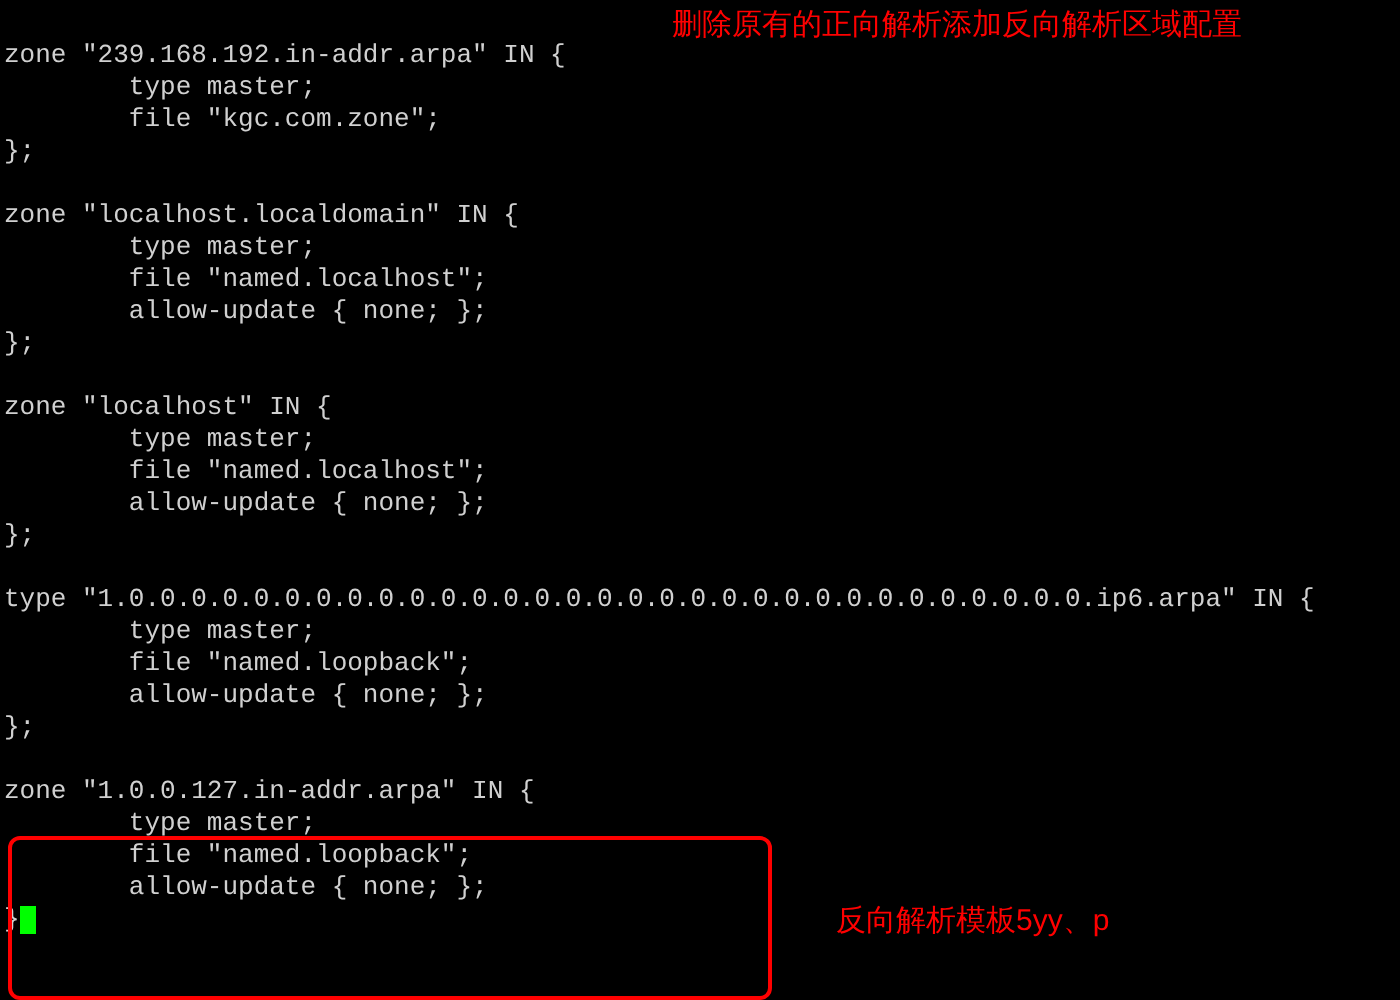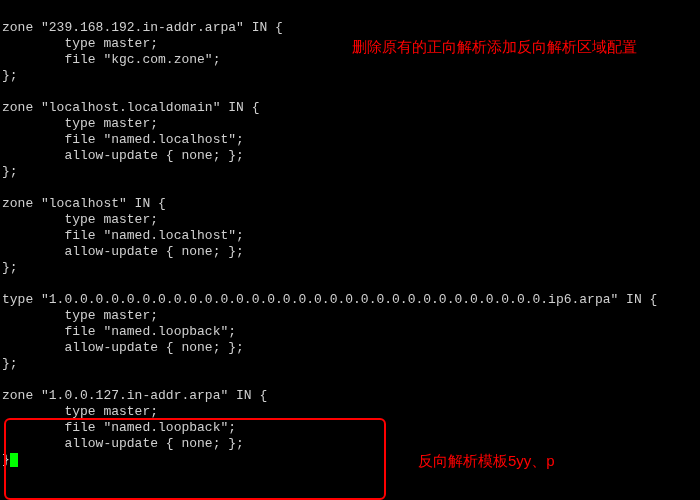--- a/index.html
+++ b/index.html
@@ -21,23 +21,22 @@
   }
   .annot {
     position: absolute;
     color: #ff0000;
     font-family: "SimSun", "Microsoft YaHei", sans-serif;
     font-size: 15px;
     line-height: 18px;
   }
   .annot-top {
     top: 4px;
-    left: 352px;
+    left: 336px;
     width: 340px;
-    margin-top: 34px;
   }
   .annot-bot {
     top: 452px;
     left: 418px;
   }
   .highlight-box {
     position: absolute;
     border: 2px solid #ff0000;
     border-radius: 6px;
     pointer-events: none;

